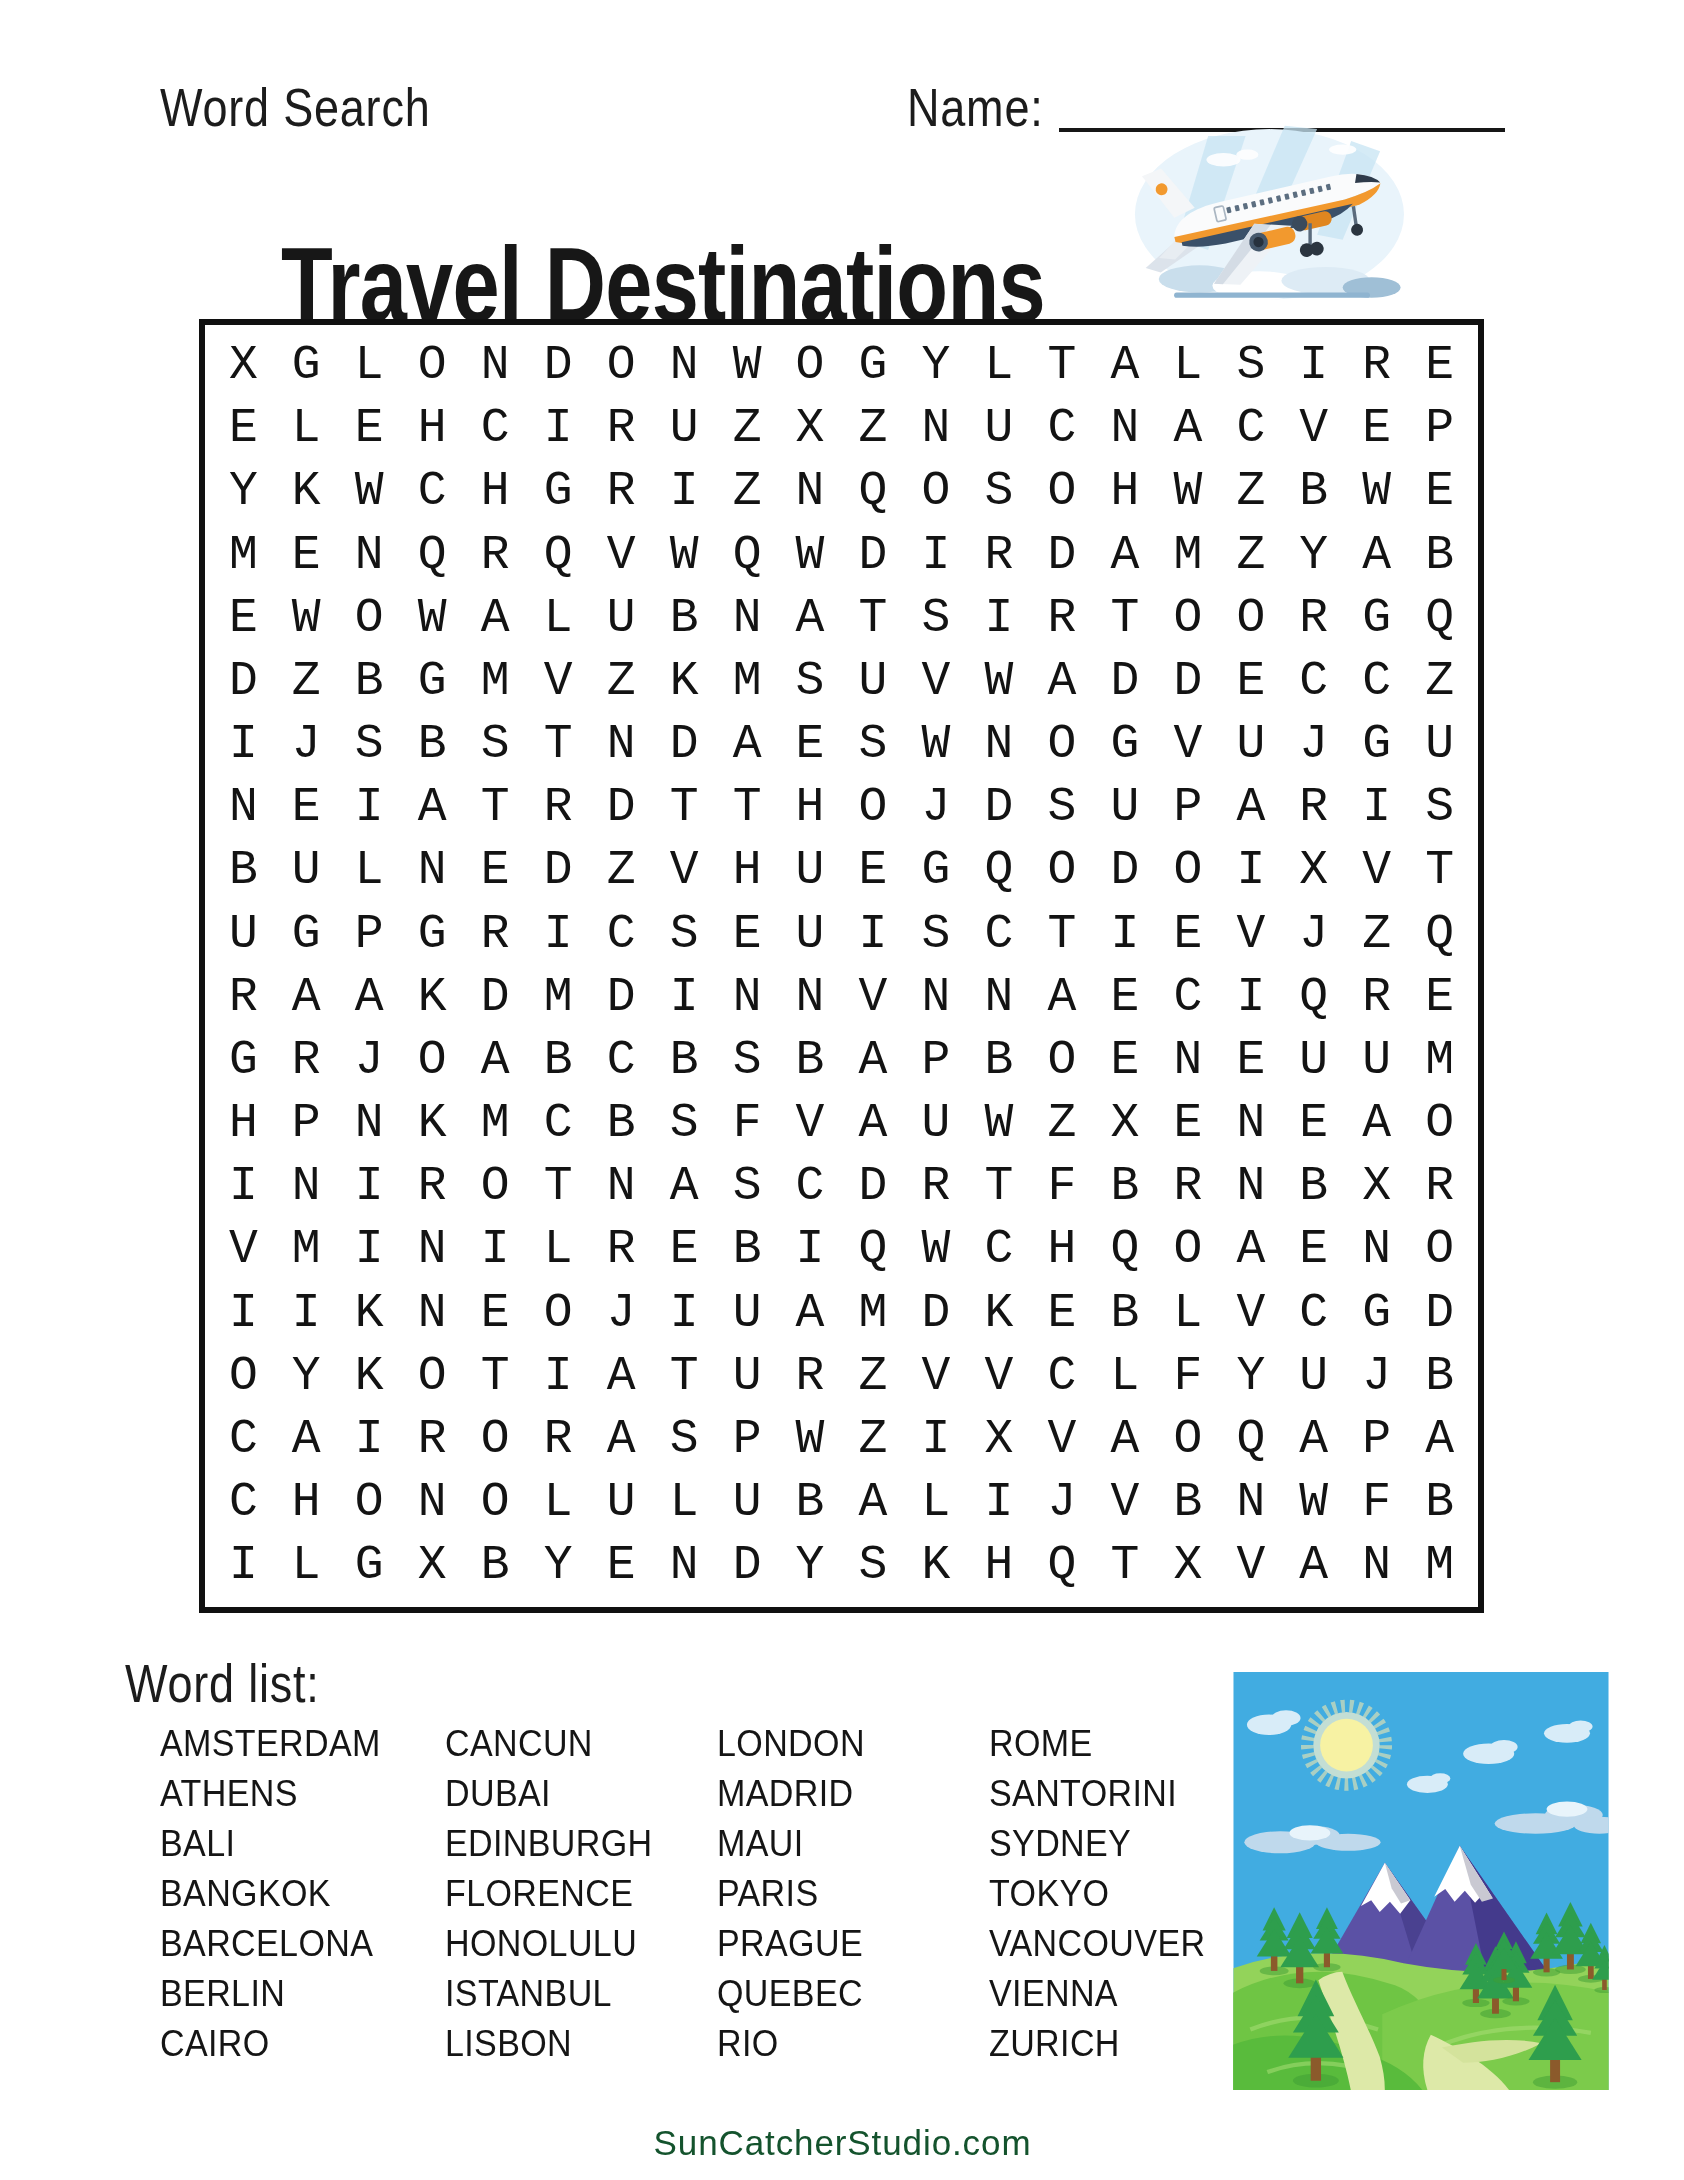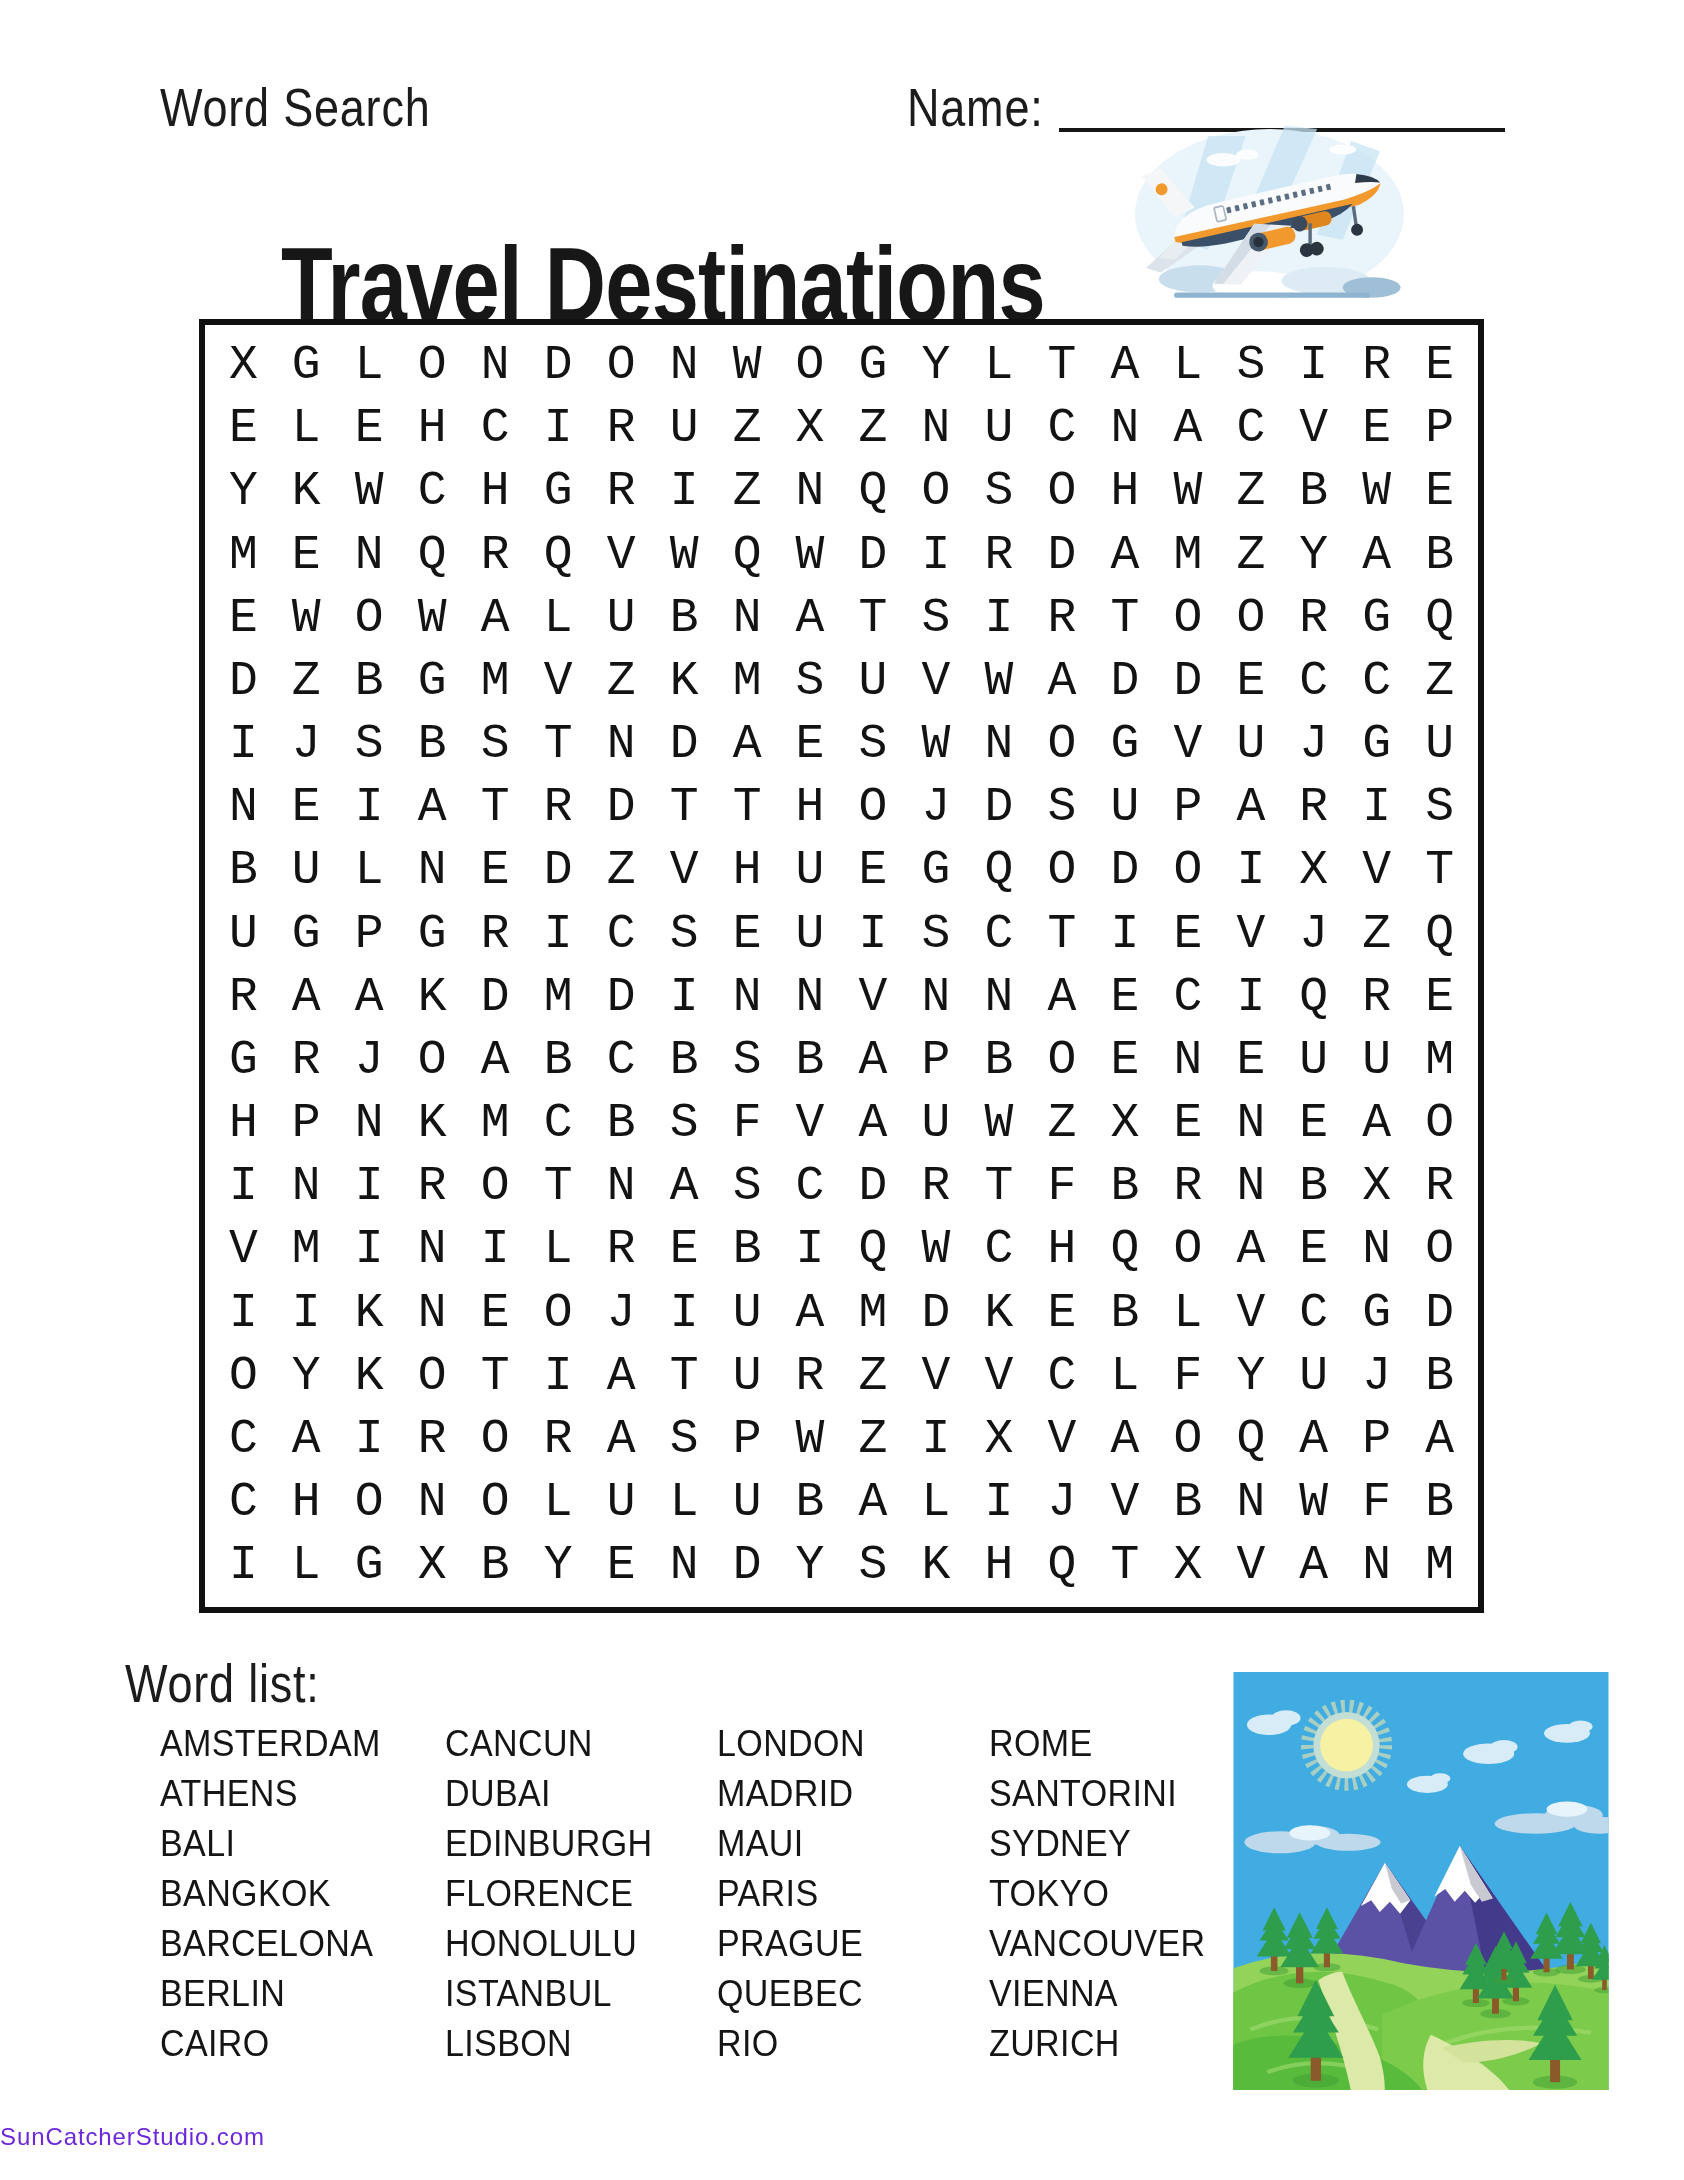--- a/index.html
+++ b/index.html
@@ -43,22 +43,22 @@
   }
   .wl-col{
     top:1719px;list-style:none;margin:0;padding:0;
     font-size:37px;color:#151515;letter-spacing:0.4px;
     transform:scaleX(.92);transform-origin:left top;white-space:nowrap;
   }
   .wl-col li{height:50px;line-height:50px;}
   .col-1{left:160px;} .col-2{left:445px;} .col-3{left:717px;} .col-4{left:989px;}
   .scene{left:1233px;top:1672px;}
   .footer{
-    left:0;top:2123px;width:100%;text-align:left;
-    font-size:24px;color:#6d28d9;letter-spacing:0.9px;
+    left:0;top:2123px;width:100%;text-align:center;
+    font-size:35px;color:#14532d;letter-spacing:0.9px;
   }
 </style>
 </head>
 <body>
 
 <div class="abs kicker">Word Search</div>
 <div class="abs name-label">Name:</div>
 <div class="abs name-line"></div>
 
 <h1 class="abs page-title">Travel Destinations</h1>

